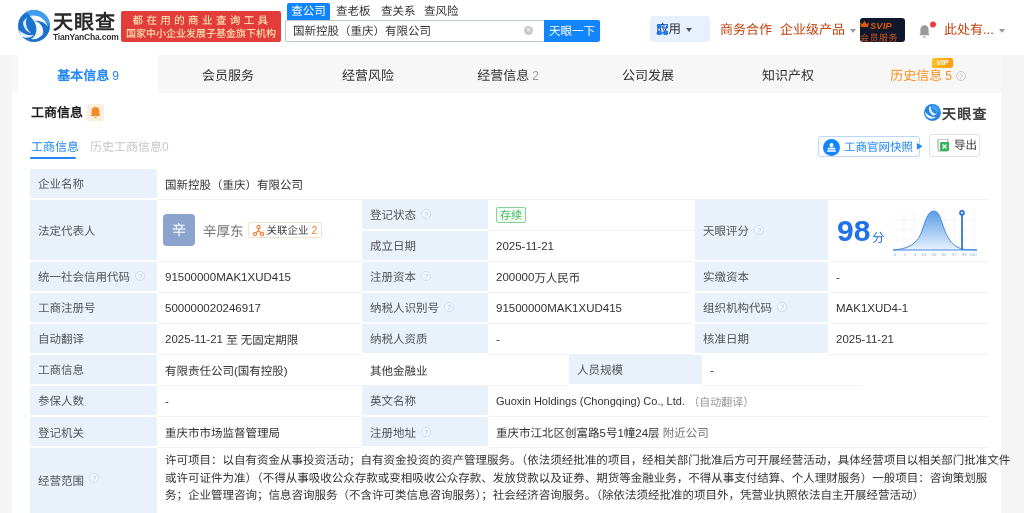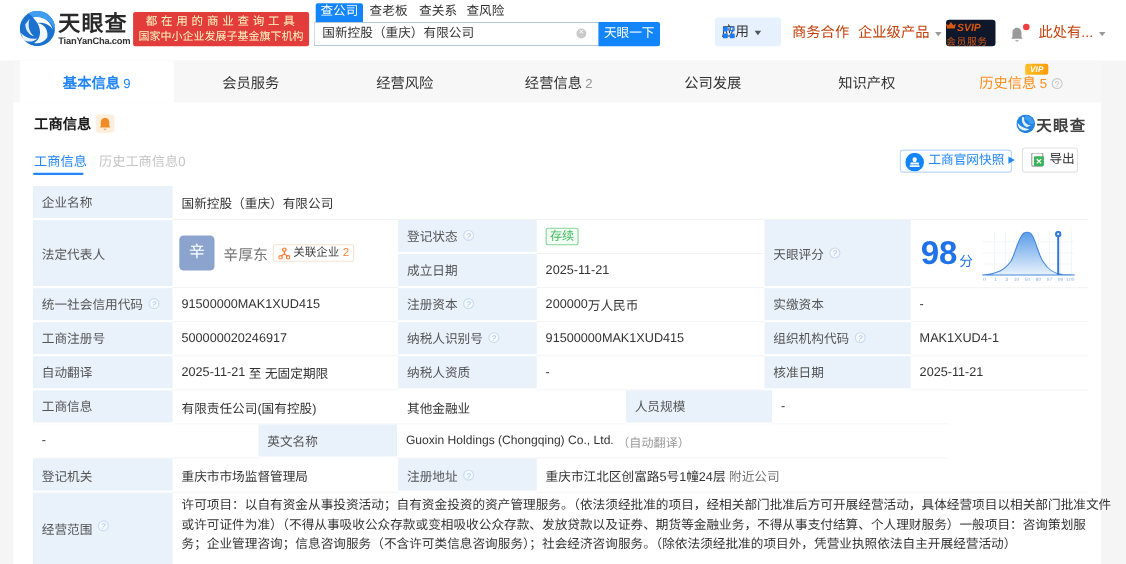--- a/index.html
+++ b/index.html
@@ -255,20 +255,21 @@
             </div>
         </div>
         <div class="row" style="height:31px">
           <div class="lc w1">工商信息</div>
           <div class="vc w2">有限责任公司(国有控股)</div>
           <div class="vc w4">其他金融业</div>
           <div class="lc w5">人员规模</div>
           <div class="vc w6">-</div>
         </div>
         <div class="row" style="height:31.5px">
+          <div class="lc w1">参保人数</div>
           <div class="vc w2">-</div>
           <div class="lc w3">英文名称</div>
           <div class="vc" style="width:501px"><span style="font-size:11px">Guoxin Holdings (Chongqing) Co., Ltd.</span>&nbsp;<span class="grey" style="font-size:11px">（自动翻译）</span></div>
         </div>
         <div class="row" style="height:31px">
           <div class="lc w1">登记机关</div>
           <div class="vc w2">重庆市市场监督管理局</div>
           <div class="lc w3">注册地址<i class="q">?</i></div>
           <div class="vc" style="width:501px">重庆市江北区创富路5号1幢24层&nbsp;<span class="blue">附近公司</span></div>
         </div>

